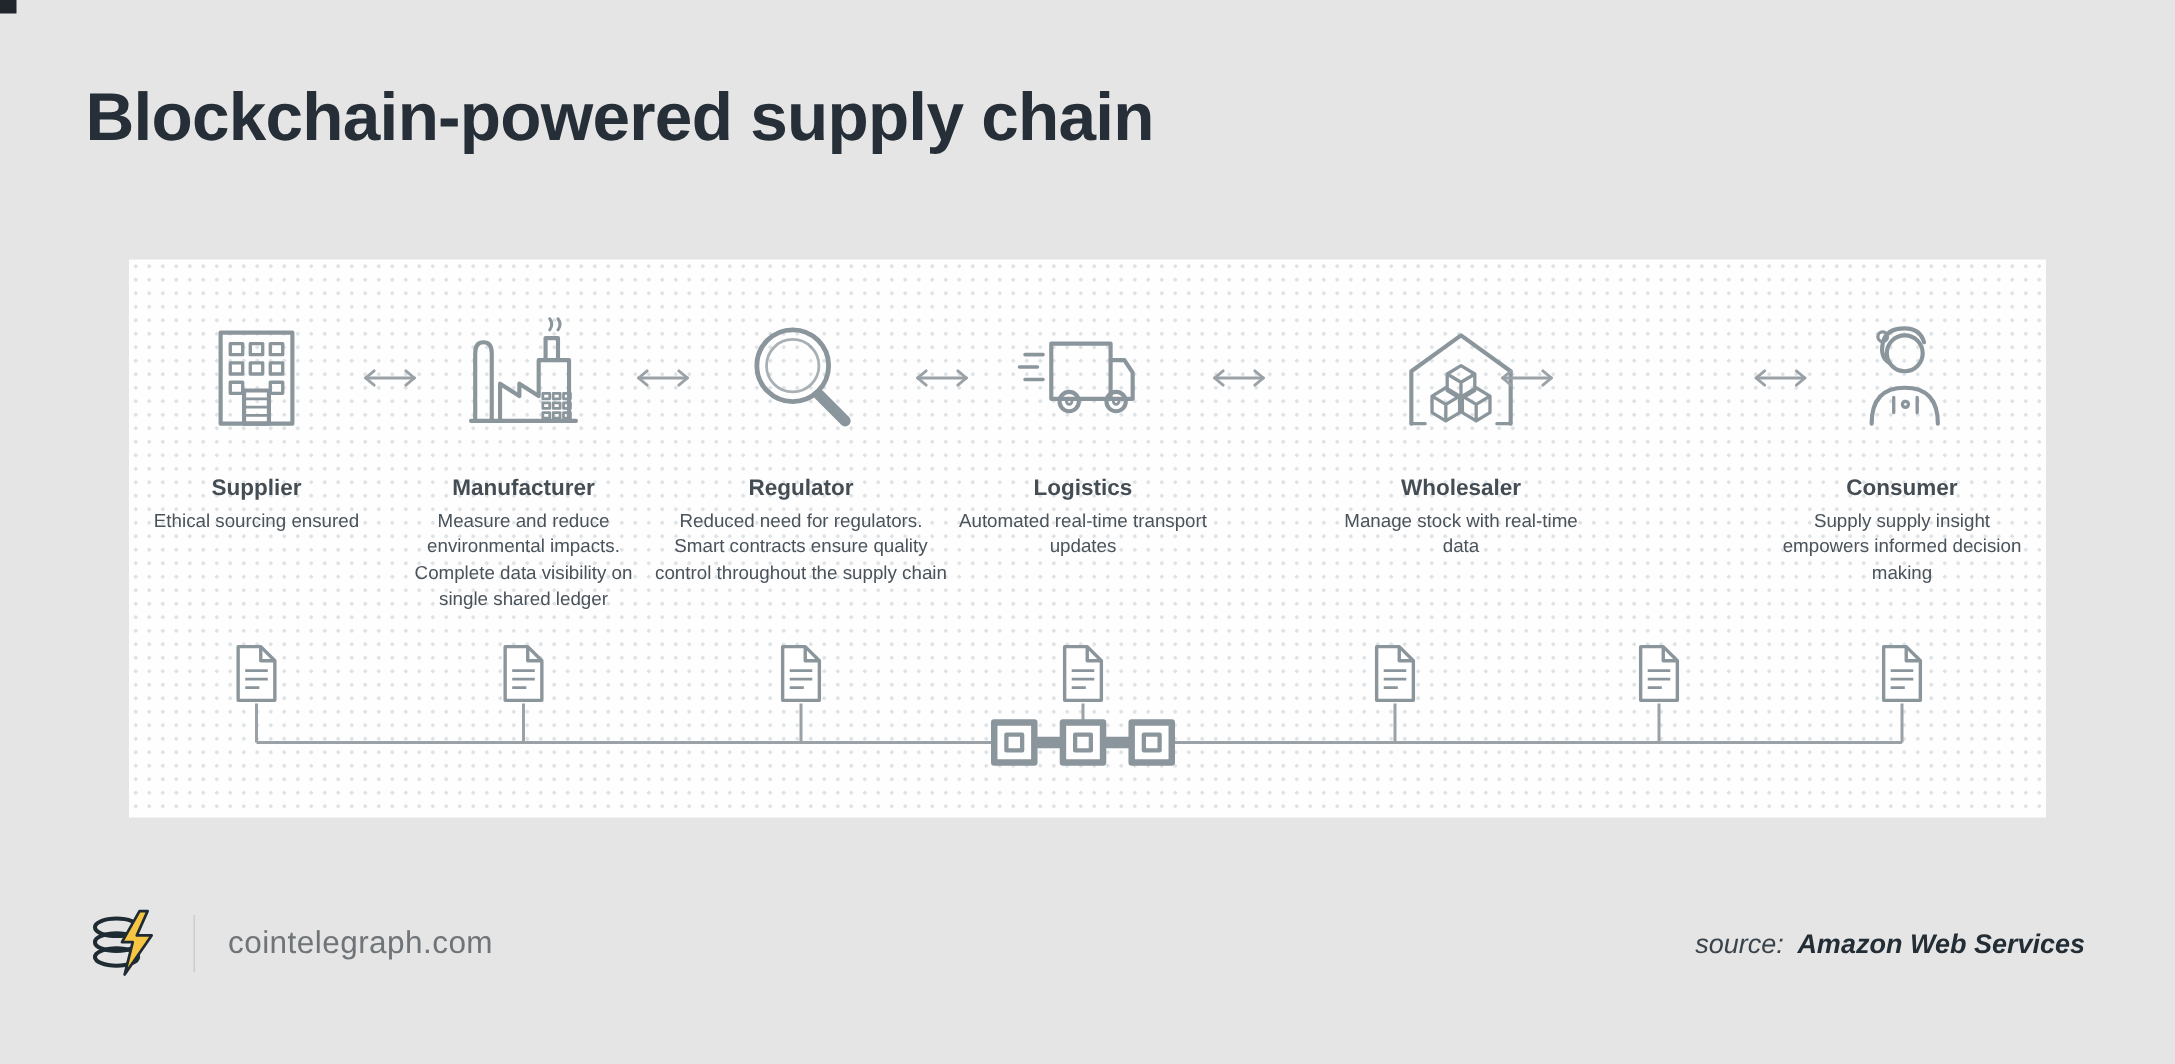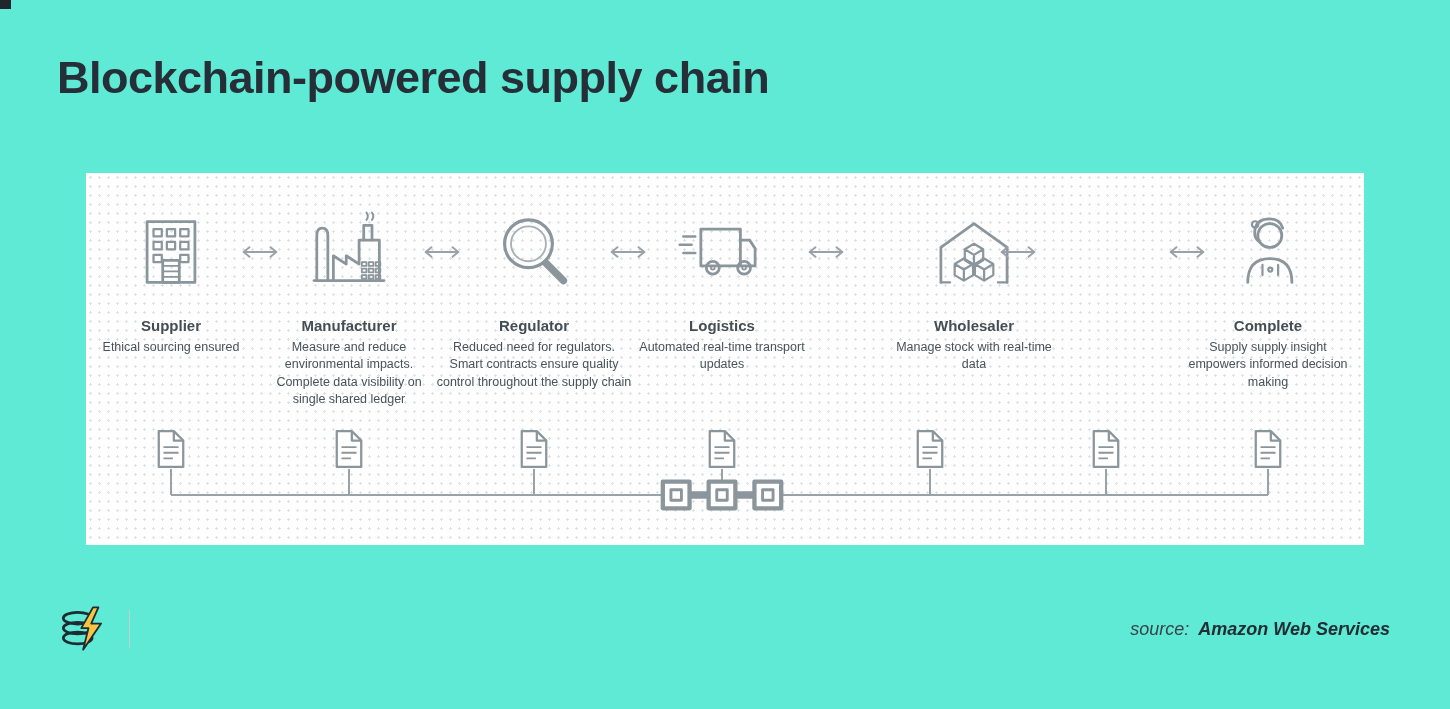--- a/index.html
+++ b/index.html
@@ -1,21 +1,21 @@
 <!DOCTYPE html>
 <html><head>
 <meta charset="utf-8">
 <style>
   * { box-sizing: border-box; margin: 0; padding: 0; }
   html,body { background:#ffffff; }
   .page {
     position: relative;
     width: 1450px;
     height: 709px;
-    background: #5eead4;
+    background: #e5e5e5;
     font-family: "Liberation Sans", sans-serif;
     overflow: hidden;
   }
   .corner-mark {
     position: absolute; left: 0; top: 0;
     width: 11px; height: 9px;
     background: #20262b;
   }
   .title {
     position: absolute;
@@ -164,21 +164,21 @@
     <g fill="none" stroke="#8b959c" stroke-width="3" stroke-linejoin="round" stroke-linecap="round">
       <circle cx="52" cy="31" r="13"></circle>
       <path d="M41,38 Q34,34 36,24 Q38,13 52,13 Q63,13 66,23"></path>
       <circle cx="36" cy="19" r="3.5" stroke-width="2.4"></circle>
       <path d="M28,82 Q28,56 52,56 Q76,56 76,82"></path>
       <path d="M44,63 V74 M61,63 V74" stroke-width="2.4"></path>
       <circle cx="52.5" cy="68" r="2.2" stroke-width="2.4"></circle>
     </g>
           </svg>
         </div>
-        <div class="s-name">Complete</div>
+        <div class="s-name">Consumer</div>
         <div class="s-desc">Supply supply insight empowers informed decision making</div>
       </div>
       <div class="arrow" style="left: 151px;"><svg viewBox="0 0 48 14" width="46" height="14">
     <g fill="none" stroke="#9aa2a8" stroke-width="2" stroke-linecap="round" stroke-linejoin="round">
       <path d="M7,7 H41"></path>
             <path d="M13,2 L7,7 L13,12"></path>
             <path d="M35,2 L41,7 L35,12"></path>
     </g>
         </svg></div>
       <div class="arrow" style="left: 332.5px;"><svg viewBox="0 0 48 14" width="46" height="14">
@@ -291,15 +291,16 @@
       <svg viewBox="0 0 60 56" width="54" height="54">
         <g fill="none" stroke="#1f2b33" stroke-width="3">
           <ellipse cx="23" cy="16" rx="16" ry="6.5"></ellipse>
           <ellipse cx="23" cy="27" rx="16" ry="6.5"></ellipse>
           <ellipse cx="23" cy="38" rx="16" ry="6.5"></ellipse>
         </g>
         <polygon points="40,4 27,27 35,27 29,51 49,22 38,22 46,4" fill="#f6c544" stroke="#1f2b33" stroke-width="2" stroke-linejoin="round"></polygon>
       </svg>
     </span>
     <span class="footer-divider"></span>
+    <span class="site">cointelegraph.com</span>
     <span class="source"><span>source:</span><b>Amazon Web Services</b></span>
   </div>
 </div>
 
 </body></html>

